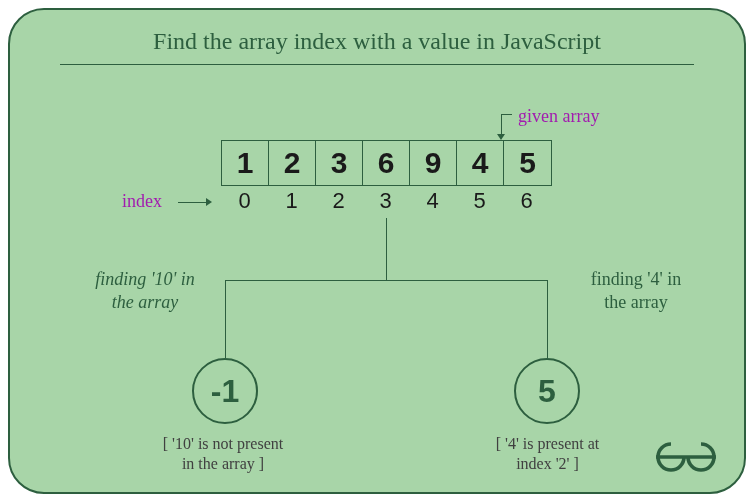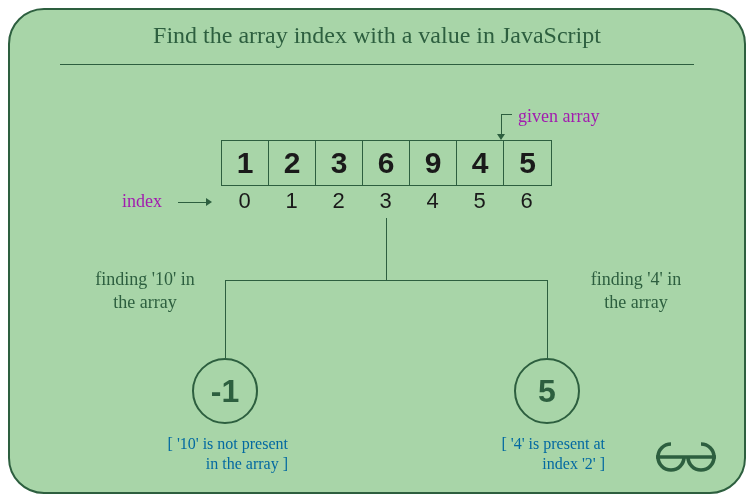--- a/index.html
+++ b/index.html
@@ -14,21 +14,21 @@
     position: absolute;
     left: 8px; top: 8px;
     width: 738px; height: 486px;
     background: #a8d5a8;
     border: 2px solid #2d5f3f;
     border-radius: 36px;
     overflow: hidden;
   }
   .title {
     position: absolute;
-    top: 12px; left: 0; width: 100%;
+    top: 18px; left: 0; width: 100%;
     text-align: center;
     font-size: 24px;
     color: #2d5f3f;
     font-weight: normal;
   }
   .hr {
     position: absolute;
     top: 54px;
     left: 50px;
     width: 634px;
@@ -128,27 +128,27 @@
   }
   .circle.left { left: 182px; top: 348px; }
   .circle.right { left: 504px; top: 348px; }
   .branch-label {
     position: absolute;
     font-size: 18px;
     color: #2d5f3f;
     text-align: center;
     line-height: 1.25;
   }
-  .branch-label.left { left: 80px; top: 258px; width: 110px; }
+  .branch-label.left { left: 80px; top: 258px; width: 110px; font-style: italic; }
   .branch-label.right { left: 572px; top: 258px; width: 108px; }
   .branch-note {
     position: absolute;
     font-size: 16px;
-    color: #0369a1;
-    text-align: right;
+    color: #404040;
+    text-align: center;
     line-height: 1.25;
   }
   .branch-note.left { left: 148px; top: 424px; width: 130px; }
   .branch-note.right { left: 480px; top: 424px; width: 115px; }
   
   .gfg {
     position: absolute;
     right: 26px;
     bottom: 18px;
     width: 64px;

